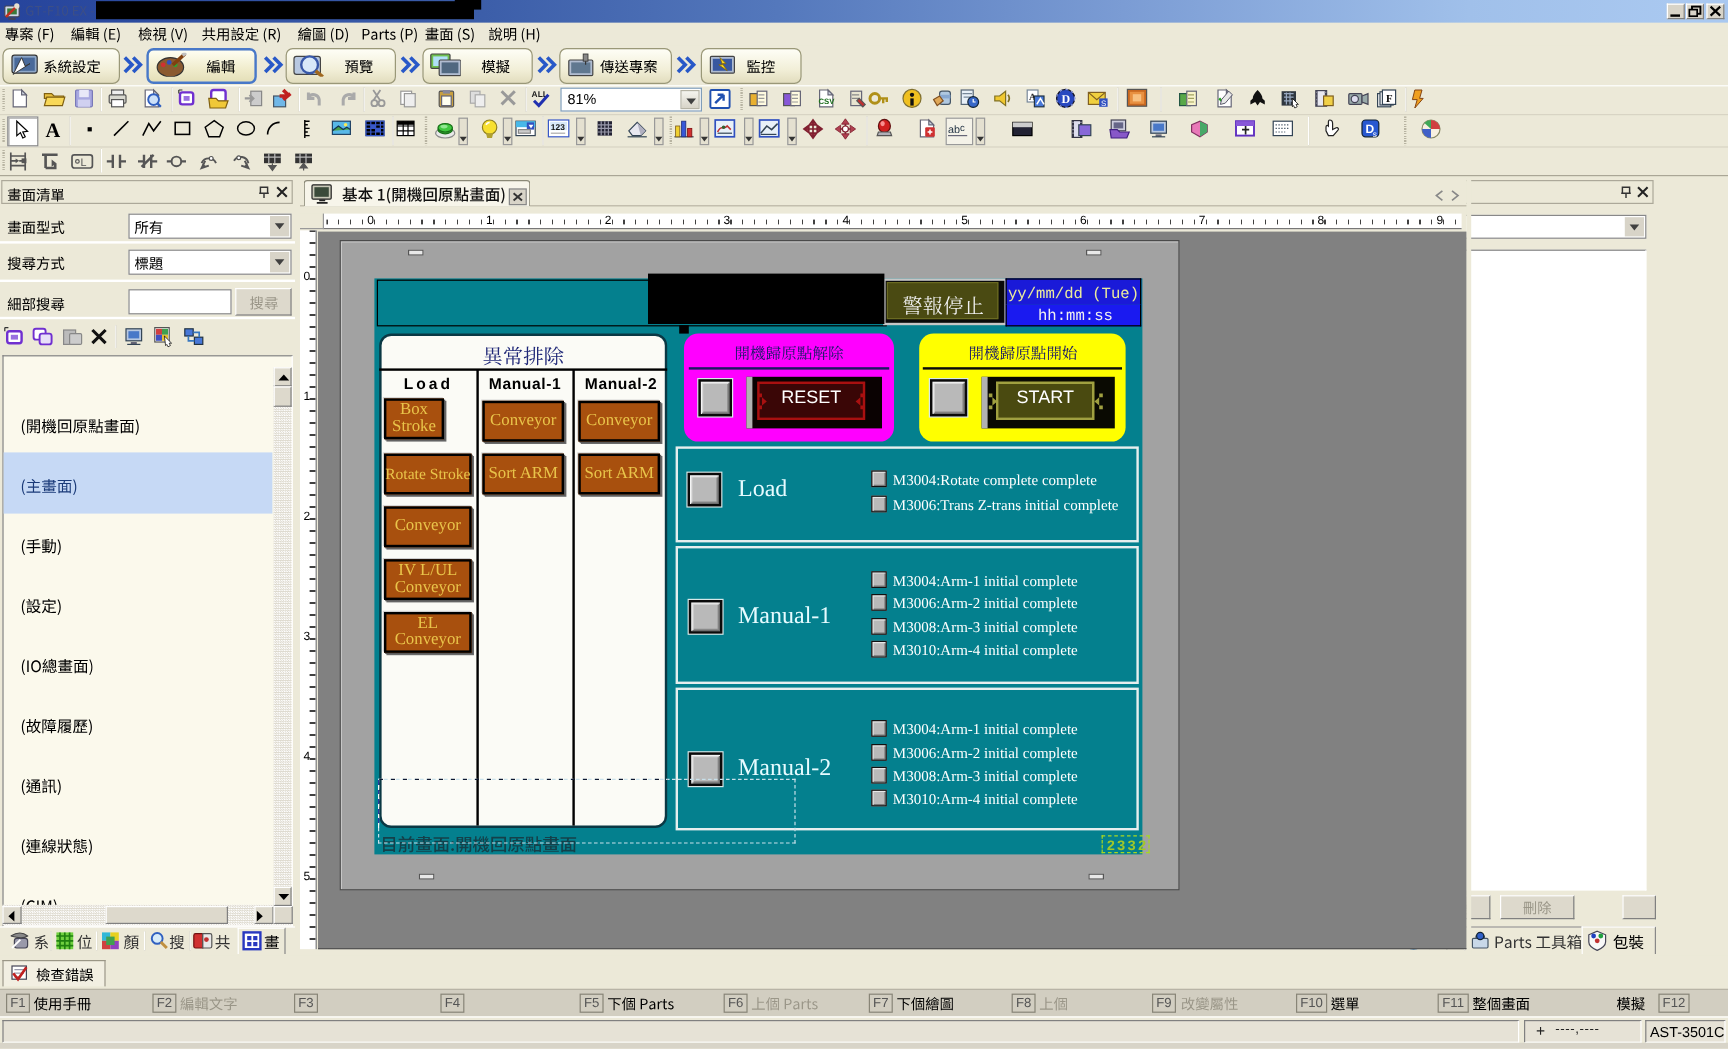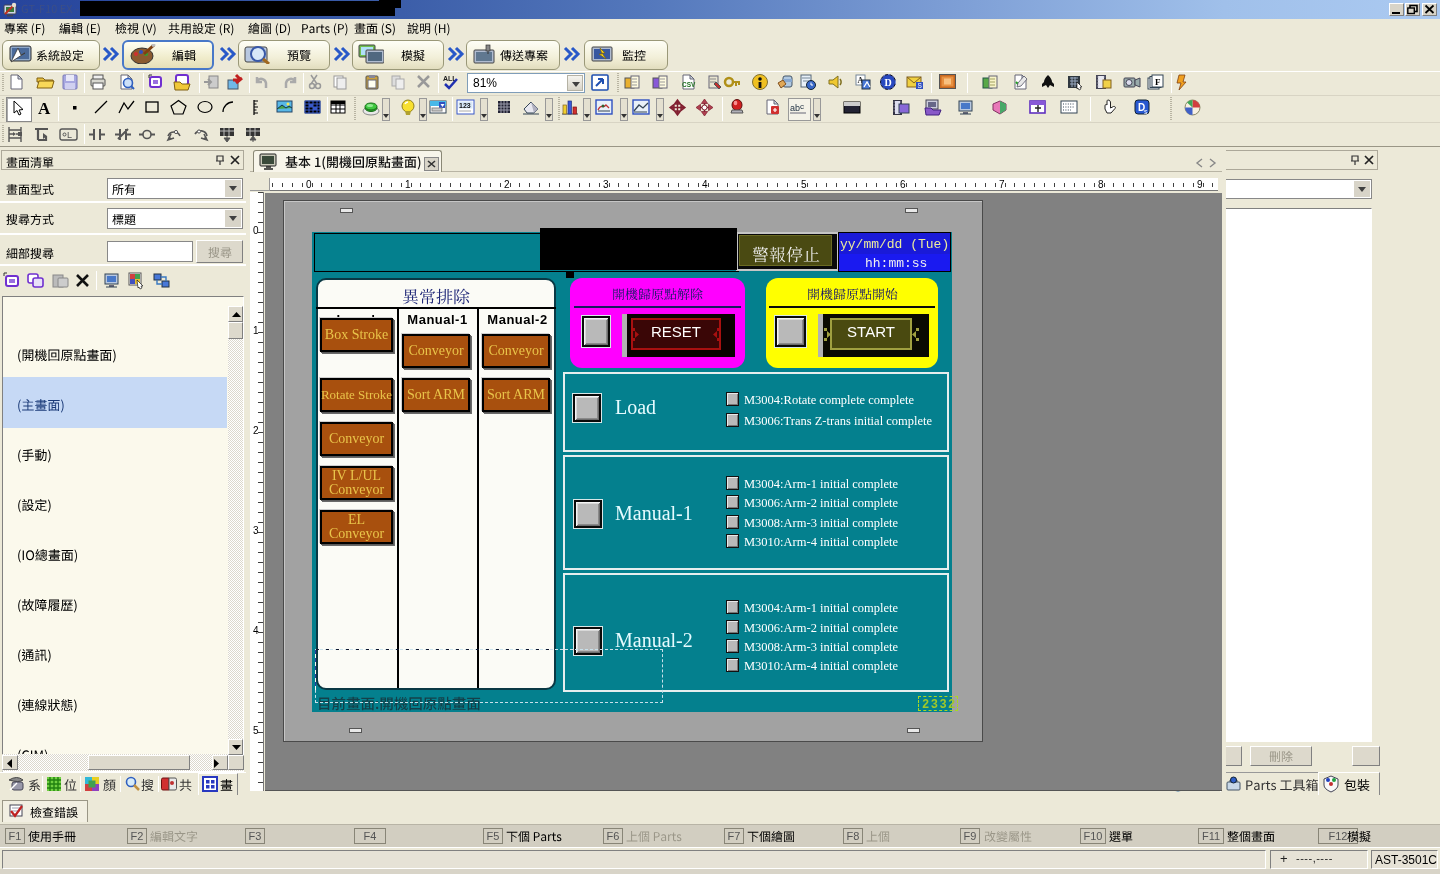--- a/index.html
+++ b/index.html
@@ -933,21 +933,21 @@
   <div class="abs" style="left:4px;top:46px;width:240px;height:412px;background:#FBFBF6;border:2px solid #0A3844;border-radius:10px"></div>
   <svg class="tp" style="left:90.0px;top:71.0px">
       <path d="M10.1 -1.6 10.0 -1.3C12.1 -0.6 13.5 0.3 14.4 1.1C15.6 2.0 17.3 -0.4 10.1 -1.6ZM6.1 -1.9C5.1 -0.9 3.0 0.4 1.1 1.1L1.2 1.3C3.3 0.9 5.5 -0.0 6.8 -0.9C7.2 -0.8 7.4 -0.8 7.6 -1.0ZM12.8 -12.8V-10.8H9.0V-12.8ZM3.1 -13.3V-6.8H3.2C3.7 -6.8 4.2 -7.1 4.2 -7.2V-7.7H12.8V-7.0H13.0C13.3 -7.0 13.9 -7.3 13.9 -7.4V-12.6C14.2 -12.7 14.4 -12.8 14.5 -12.9L13.2 -13.9L12.6 -13.3H4.2L3.1 -13.8ZM4.2 -10.3H7.9V-8.2H4.2ZM4.2 -10.8V-12.8H7.9V-10.8ZM12.8 -10.3V-8.2H9.0V-10.3ZM10.0 -7.4V-5.7H6.8V-6.8C7.2 -6.9 7.4 -7.1 7.4 -7.3L5.7 -7.5V-5.7H2.0L2.1 -5.2H5.7V-2.9H0.9L1.0 -2.4H15.7C15.9 -2.4 16.1 -2.4 16.2 -2.6C15.6 -3.1 14.6 -3.9 14.6 -3.9L13.8 -2.9H11.1V-5.2H15.0C15.3 -5.2 15.4 -5.3 15.5 -5.5C14.9 -6.0 14.0 -6.7 14.0 -6.7L13.2 -5.7H11.1V-6.8C11.6 -6.9 11.7 -7.0 11.8 -7.3ZM6.8 -2.9V-5.2H10.0V-2.9Z M20.8 -14.0 20.6 -13.9C21.3 -13.3 22.0 -12.3 22.1 -11.4C23.2 -10.6 24.2 -13.0 20.8 -14.0ZM20.0 -4.2V0.6H20.2C20.6 0.6 21.1 0.4 21.1 0.2V-3.7H24.9V1.3H25.1C25.6 1.3 26.0 1.0 26.0 0.9V-3.7H29.9V-1.1C29.9 -0.9 29.8 -0.8 29.5 -0.8C29.1 -0.8 27.5 -0.9 27.5 -0.9V-0.6C28.2 -0.6 28.6 -0.4 28.9 -0.2C29.1 -0.1 29.2 0.2 29.2 0.6C30.8 0.4 31.0 -0.1 31.0 -1.0V-3.5C31.4 -3.6 31.7 -3.7 31.8 -3.8L30.3 -4.9L29.8 -4.2H26.0V-6.0H28.6V-5.3H28.8C29.1 -5.3 29.7 -5.6 29.7 -5.7V-8.4C30.0 -8.5 30.3 -8.6 30.4 -8.8L29.1 -9.7L28.5 -9.1H22.5L21.3 -9.6V-5.2H21.5C21.9 -5.2 22.4 -5.4 22.4 -5.5V-6.0H24.9V-4.2H21.2L20.0 -4.8ZM22.4 -6.5V-8.6H28.6V-6.5ZM29.1 -14.1C28.7 -13.2 28.0 -12.0 27.4 -11.1H26.0V-13.6C26.5 -13.7 26.6 -13.8 26.6 -14.0L24.9 -14.2V-11.1H20.1C20.1 -11.4 20.1 -11.6 20.0 -11.9H19.7C19.7 -10.8 19.1 -9.7 18.4 -9.3C18.0 -9.1 17.8 -8.7 18.0 -8.4C18.2 -8.0 18.8 -8.0 19.2 -8.3C19.7 -8.7 20.2 -9.5 20.2 -10.6H31.3C31.1 -10.0 30.8 -9.3 30.5 -8.9L30.8 -8.7C31.4 -9.1 32.2 -9.9 32.7 -10.4C33.0 -10.4 33.2 -10.5 33.3 -10.6L32.0 -11.8L31.2 -11.1H27.9C28.7 -11.7 29.6 -12.5 30.1 -13.1C30.4 -13.1 30.7 -13.2 30.8 -13.4Z M40.0 -7.7 40.2 -7.3H42.7V-6.3C42.7 -5.7 42.7 -5.2 42.7 -4.6C41.1 -4.1 39.7 -3.7 39.0 -3.6L39.6 -2.2C39.8 -2.2 40.0 -2.4 40.0 -2.6C41.0 -3.2 41.9 -3.7 42.6 -4.1C42.3 -1.9 41.3 -0.2 39.3 1.1L39.5 1.3C42.8 -0.4 43.8 -2.9 43.8 -6.3V-13.4C44.2 -13.5 44.4 -13.7 44.4 -13.9L42.7 -14.1V-11.2H40.0L40.2 -10.7H42.7V-7.7ZM45.5 -14.0V1.3H45.8C46.2 1.3 46.6 1.1 46.6 0.9V-3.3H50.1C50.3 -3.3 50.5 -3.4 50.5 -3.6C50.0 -4.1 49.1 -4.8 49.1 -4.8L48.3 -3.8H46.6V-7.2H49.7C49.9 -7.2 50.1 -7.3 50.1 -7.5C49.6 -8.0 48.8 -8.7 48.8 -8.7L48.1 -7.7H46.6V-10.7H49.9C50.1 -10.7 50.3 -10.8 50.3 -11.0C49.8 -11.5 49.0 -12.2 49.0 -12.2L48.2 -11.2H46.6V-13.4C47.1 -13.4 47.2 -13.6 47.2 -13.9ZM34.4 -5.4 35.1 -4.0C35.2 -4.0 35.4 -4.2 35.4 -4.4L37.0 -5.3V-0.4C37.0 -0.1 36.9 -0.1 36.7 -0.1C36.3 -0.1 34.9 -0.2 34.9 -0.2V0.1C35.5 0.2 35.9 0.3 36.1 0.5C36.3 0.7 36.4 1.0 36.5 1.3C37.9 1.2 38.1 0.6 38.1 -0.3V-5.9L40.1 -7.1L40.0 -7.3L38.1 -6.6V-9.9H40.0C40.2 -9.9 40.3 -9.9 40.4 -10.1C40.0 -10.6 39.2 -11.3 39.2 -11.3L38.5 -10.4H38.1V-13.6C38.5 -13.7 38.6 -13.8 38.7 -14.1L37.0 -14.2V-10.4H34.7L34.8 -9.9H37.0V-6.2C35.9 -5.8 34.9 -5.5 34.4 -5.4Z M63.8 -4.4 63.6 -4.3C64.5 -3.2 65.7 -1.5 66.0 -0.2C67.3 0.7 68.2 -2.0 63.8 -4.4ZM58.8 -4.5C58.3 -3.0 57.2 -1.2 55.9 -0.0L56.1 0.2C57.7 -0.7 59.1 -2.3 59.8 -3.6C60.1 -3.6 60.3 -3.6 60.4 -3.8ZM62.1 -13.4C63.0 -11.3 64.7 -9.6 66.6 -8.4C66.7 -8.9 67.1 -9.3 67.6 -9.4L67.6 -9.7C65.5 -10.5 63.4 -11.8 62.4 -13.5C62.8 -13.6 63.0 -13.7 63.0 -13.9L61.1 -14.3C60.5 -12.2 58.2 -9.5 56.1 -8.1L56.2 -7.9C58.6 -9.1 61.0 -11.2 62.1 -13.4ZM57.2 -6.1 57.3 -5.6H61.4V-0.4C61.4 -0.1 61.3 -0.1 61.0 -0.1C60.7 -0.1 59.2 -0.2 59.2 -0.2V0.1C59.9 0.2 60.3 0.3 60.5 0.5C60.7 0.7 60.8 1.0 60.8 1.3C62.2 1.2 62.4 0.5 62.4 -0.3V-5.6H66.6C66.9 -5.6 67.0 -5.7 67.1 -5.9C66.5 -6.4 65.6 -7.1 65.6 -7.1L64.9 -6.1H62.4V-8.4H65.1C65.3 -8.4 65.5 -8.5 65.5 -8.7C65.0 -9.1 64.3 -9.7 64.3 -9.7L63.6 -8.9H58.4L58.6 -8.4H61.4V-6.1ZM52.4 -13.2V1.3H52.6C53.1 1.3 53.5 1.0 53.5 0.9V-12.7H55.7C55.3 -11.4 54.7 -9.4 54.2 -8.3C55.4 -7.1 55.7 -5.7 55.7 -4.6C55.7 -3.9 55.6 -3.5 55.3 -3.4C55.1 -3.3 55.0 -3.3 54.9 -3.3C54.7 -3.3 54.1 -3.3 53.7 -3.3V-3.0C54.1 -3.0 54.4 -2.9 54.6 -2.7C54.7 -2.6 54.8 -2.2 54.8 -1.9C56.3 -1.9 56.9 -2.7 56.9 -4.3C56.9 -5.6 56.3 -7.1 54.7 -8.4C55.4 -9.4 56.4 -11.4 57.0 -12.4C57.4 -12.4 57.6 -12.5 57.7 -12.6L56.4 -13.9L55.7 -13.2H53.7L52.4 -13.8Z" fill="#202878"></path>
     </svg>
   <div class="abs" style="left:4px;top:75px;width:240px;height:2px;background:#000"></div>
   <div class="abs" style="left:85px;top:76px;width:2px;height:380px;background:#000"></div>
   <div class="abs" style="left:165px;top:76px;width:2px;height:380px;background:#000"></div>
   <div class="abs" style="left:10px;top:80px;width:70px;text-align:center;font-size:13px;font-weight:bold;letter-spacing:2.5px;color:#000">Load</div>
   <div class="abs" style="left:88px;top:80px;width:75px;text-align:center;font-size:13px;font-weight:bold;letter-spacing:0.5px;color:#000">Manual-1</div>
   <div class="abs" style="left:168px;top:80px;width:75px;text-align:center;font-size:13px;font-weight:bold;letter-spacing:0.5px;color:#000">Manual-2</div>
-  <div class="hmibtn" style="left:8px;top:86px;width:73px;height:34px">Box Stroke</div>
+  <div class="hmibtn" style="left:8px;top:100px;width:50px;height:34px">Box Stroke</div>
   <div class="hmibtn" style="left:8px;top:146px;width:73px;height:34px;font-size:13px;white-space:nowrap">Rotate Stroke</div>
   <div class="hmibtn" style="left:8px;top:190px;width:73px;height:34px">Conveyor</div>
   <div class="hmibtn" style="left:8px;top:234px;width:73px;height:34px">IV L/UL<br>Conveyor</div>
   <div class="hmibtn" style="left:8px;top:278px;width:73px;height:34px">EL<br>Conveyor</div>
   <div class="hmibtn" style="left:90px;top:102px;width:68px;height:34px">Conveyor</div>
   <div class="hmibtn" style="left:90px;top:146px;width:68px;height:34px">Sort ARM</div>
   <div class="hmibtn" style="left:170px;top:102px;width:68px;height:34px">Conveyor</div>
   <div class="hmibtn" style="left:170px;top:146px;width:68px;height:34px">Sort ARM</div>
 
   <div class="abs" style="left:258px;top:46px;width:175px;height:90px;background:#FF00FF;border-radius:12px"></div>
@@ -1036,21 +1036,21 @@
 <div class="abs" style="left:0;top:824px;width:1440px;height:23px;background:#D2CEC1;border-top:1px solid #b8b4a6"></div>
 <div class="fkey" style="left:5px;width:20px">F1</div>
 <svg class="tp" style="left:28.0px;top:841.0px">
     <path d="M7.2 -10.0V-8.7H3.9V-7.9H7.2V-6.7H4.2V-3.4H7.1C7.0 -2.8 6.9 -2.1 6.5 -1.6C5.8 -2.0 5.3 -2.6 5.0 -3.2L4.2 -2.9C4.6 -2.2 5.2 -1.5 5.9 -1.0C5.4 -0.5 4.6 -0.0 3.4 0.3C3.6 0.4 3.9 0.8 4.0 1.0C5.2 0.6 6.1 0.1 6.7 -0.5C7.9 0.3 9.4 0.7 11.1 1.0C11.2 0.7 11.5 0.4 11.7 0.2C9.9 -0.0 8.4 -0.4 7.2 -1.1C7.7 -1.8 7.9 -2.6 8.0 -3.4H11.1V-6.7H8.1V-7.9H11.5V-8.7H8.1V-10.0ZM5.0 -6.0H7.2V-4.7L7.2 -4.2H5.0ZM8.1 -6.0H10.3V-4.2H8.1L8.1 -4.7ZM3.3 -10.1C2.6 -8.3 1.5 -6.5 0.3 -5.4C0.4 -5.1 0.7 -4.7 0.8 -4.5C1.2 -4.9 1.7 -5.4 2.1 -6.0V1.0H2.9V-7.3C3.4 -8.1 3.8 -9.0 4.2 -9.8Z M13.8 -9.2V-4.9C13.8 -3.2 13.7 -1.1 12.4 0.4C12.6 0.5 12.9 0.8 13.1 1.0C14.0 0.0 14.4 -1.4 14.6 -2.7H17.6V0.9H18.5V-2.7H21.8V-0.3C21.8 -0.0 21.7 0.0 21.4 0.0C21.2 0.0 20.4 0.1 19.5 0.0C19.7 0.3 19.8 0.7 19.9 0.9C21.0 0.9 21.7 0.9 22.1 0.7C22.5 0.6 22.6 0.3 22.6 -0.3V-9.2ZM14.7 -8.4H17.6V-6.4H14.7ZM21.8 -8.4V-6.4H18.5V-8.4ZM14.7 -5.6H17.6V-3.6H14.7C14.7 -4.0 14.7 -4.5 14.7 -4.9ZM21.8 -5.6V-3.6H18.5V-5.6Z M24.6 -3.9V-3.0H29.6V-0.3C29.6 -0.1 29.4 0.0 29.2 0.0C28.9 0.0 28.0 0.0 27.0 0.0C27.1 0.3 27.3 0.7 27.3 0.9C28.6 0.9 29.4 0.9 29.8 0.8C30.3 0.6 30.5 0.3 30.5 -0.3V-3.0H35.4V-3.9H30.5V-5.8H34.8V-6.7H30.5V-8.6C31.9 -8.8 33.2 -9.0 34.2 -9.3L33.6 -10.1C31.7 -9.5 28.2 -9.2 25.4 -9.0C25.5 -8.8 25.6 -8.5 25.6 -8.3C26.9 -8.3 28.2 -8.4 29.6 -8.5V-6.7H25.4V-5.8H29.6V-3.9Z M45.6 -8.4V-5.0H43.8V-8.4ZM36.5 -5.0V-4.1H37.7V1.0H38.6V-4.1H40.3V0.8H41.1V-4.1H42.9V0.8H43.8V-4.1H45.6V-0.1C45.6 0.0 45.5 0.1 45.4 0.1C45.3 0.1 44.8 0.1 44.3 0.1C44.4 0.3 44.6 0.7 44.6 1.0C45.3 1.0 45.8 0.9 46.1 0.8C46.4 0.6 46.5 0.4 46.5 -0.1V-4.1H47.6V-5.0H46.5V-9.3H37.7V-5.0ZM38.6 -5.0V-8.4H40.3V-5.0ZM41.1 -8.4H42.9V-5.0H41.1Z" fill="#000"></path>
   </svg>
 <div class="fkey" style="left:127px;width:20px">F2</div>
 <svg class="tp" style="left:150.0px;top:841.0px">
     <path d="M2.2 -2.3C2.3 -1.5 2.4 -0.4 2.5 0.2L3.2 0.1C3.1 -0.6 3.0 -1.6 2.8 -2.4ZM0.9 -2.4C0.8 -1.4 0.6 -0.3 0.4 0.4C0.6 0.5 0.9 0.6 1.0 0.7C1.3 -0.1 1.5 -1.2 1.6 -2.2ZM3.5 -2.5C3.7 -1.9 3.9 -1.1 4.0 -0.6L4.7 -0.8C4.6 -1.3 4.3 -2.1 4.1 -2.7ZM0.7 -2.9C0.9 -3.0 1.3 -3.1 4.0 -3.5L4.1 -3.0L4.8 -3.3C4.7 -3.9 4.3 -4.8 4.0 -5.6L3.3 -5.4C3.5 -5.0 3.7 -4.6 3.8 -4.2L1.7 -3.9C2.7 -5.0 3.6 -6.5 4.4 -7.9L3.7 -8.3C3.4 -7.7 3.1 -7.2 2.8 -6.6L1.5 -6.5C2.2 -7.4 2.8 -8.6 3.3 -9.7L2.6 -10.1C2.1 -8.8 1.3 -7.4 1.0 -7.0C0.8 -6.7 0.6 -6.4 0.4 -6.4C0.5 -6.2 0.6 -5.8 0.6 -5.6L0.7 -5.6C0.8 -5.7 1.1 -5.7 2.3 -5.9C1.9 -5.2 1.5 -4.7 1.3 -4.5C1.0 -4.0 0.7 -3.7 0.5 -3.7C0.6 -3.4 0.7 -3.0 0.7 -2.9ZM5.9 -5.9V-6.0V-7.1H10.0V-5.9ZM10.1 -10.1C9.0 -9.7 6.9 -9.4 5.1 -9.2V-6.0C5.1 -4.2 5.0 -1.4 4.2 0.5C4.5 0.6 4.8 0.8 5.0 0.9C5.7 -0.8 5.9 -3.3 5.9 -5.2H10.8V-7.9H5.9V-8.6C7.6 -8.8 9.5 -9.1 10.8 -9.5ZM7.5 -3.6V-2.3H6.7V-3.6ZM8.1 -3.6H8.9V-2.3H8.1ZM6.0 -4.4V1.0H6.7V-1.5H7.5V0.8H8.1V-1.5H8.9V0.7H9.5V-1.5H10.3V0.1C10.3 0.2 10.3 0.2 10.2 0.2C10.2 0.2 9.9 0.2 9.7 0.2C9.8 0.4 9.9 0.7 9.9 0.9C10.3 0.9 10.6 0.9 10.8 0.8C11.0 0.6 11.1 0.5 11.1 0.1V-4.4ZM9.5 -3.6H10.3V-2.3H9.5Z M19.2 -9.0H22.0V-7.8H19.2ZM18.3 -9.7V-7.1H22.9V-9.7ZM22.0 -5.7V-4.6H19.2V-5.7ZM12.9 -7.1V-2.9H14.7V-1.9H12.5V-1.1H14.7V1.0H15.5V-1.1H17.4V-0.4H22.0V1.0H22.9V-0.4H23.5V-1.2H22.9V-5.7H23.6V-6.4H17.6V-5.7H18.4V-1.2H17.7V-1.9H15.5V-2.9H17.3V-7.1H15.5V-8.0H17.6V-8.8H15.5V-10.1H14.7V-8.8H12.6V-8.0H14.7V-7.1ZM22.0 -4.0V-2.9H19.2V-4.0ZM22.0 -2.2V-1.2H19.2V-2.2ZM13.6 -4.7H14.8V-3.6H13.6ZM15.4 -4.7H16.6V-3.6H15.4ZM13.6 -6.4H14.8V-5.3H13.6ZM15.4 -6.4H16.6V-5.3H15.4Z M29.1 -9.9C29.4 -9.3 29.8 -8.5 30.0 -8.0L31.0 -8.3C30.8 -8.8 30.4 -9.6 30.0 -10.2ZM24.6 -8.0V-7.1H26.5C27.2 -5.3 28.1 -3.7 29.4 -2.4C28.0 -1.3 26.4 -0.5 24.4 0.1C24.6 0.3 24.9 0.7 25.0 0.9C27.0 0.3 28.7 -0.6 30.0 -1.8C31.4 -0.6 33.0 0.3 35.0 0.9C35.1 0.6 35.4 0.2 35.6 0.0C33.7 -0.4 32.1 -1.3 30.7 -2.4C31.9 -3.6 32.9 -5.2 33.6 -7.1H35.4V-8.0ZM30.0 -3.0C28.9 -4.2 28.0 -5.5 27.4 -7.1H32.5C31.9 -5.5 31.1 -4.1 30.0 -3.0Z M41.5 -4.4V-3.6H36.8V-2.7H41.5V-0.2C41.5 0.0 41.5 0.1 41.2 0.1C41.0 0.1 40.2 0.1 39.4 0.0C39.6 0.3 39.8 0.7 39.8 0.9C40.8 0.9 41.5 0.9 41.9 0.8C42.3 0.6 42.5 0.4 42.5 -0.1V-2.7H47.2V-3.6H42.5V-4.0C43.5 -4.6 44.6 -5.4 45.3 -6.2L44.7 -6.7L44.5 -6.6H38.8V-5.8H43.6C43.0 -5.2 42.2 -4.7 41.5 -4.4ZM41.1 -9.9C41.3 -9.6 41.5 -9.2 41.7 -8.8H37.0V-6.3H37.8V-8.0H46.1V-6.3H47.0V-8.8H42.8C42.6 -9.2 42.3 -9.8 42.0 -10.2Z" fill="#9a9688"></path>
   </svg>
 <div class="fkey" style="left:245px;width:20px">F3</div>
-<div class="fkey" style="left:354px;width:32px">F4</div>
+<div class="fkey" style="left:367px;width:20px">F4</div>
 <div class="fkey" style="left:483px;width:20px">F5</div>
 <svg class="tp" style="left:506.0px;top:841.0px">
     <path d="M0.7 -9.2V-8.3H5.3V0.9H6.2V-5.4C7.6 -4.7 9.2 -3.7 10.1 -3.0L10.7 -3.8C9.7 -4.5 7.8 -5.6 6.4 -6.3L6.2 -6.1V-8.3H11.4V-9.2Z M18.6 -4.1H20.7V-2.2H18.6ZM16.1 -9.4V0.9H16.9V0.2H22.3V0.9H23.1V-9.4ZM16.9 -0.6V-8.6H22.3V-0.6ZM17.9 -4.8V-1.6H21.4V-4.8H20.0V-6.1H21.9V-6.8H20.0V-8.2H19.2V-6.8H17.4V-6.1H19.2V-4.8ZM14.9 -10.0C14.3 -8.2 13.3 -6.4 12.2 -5.2C12.4 -5.0 12.6 -4.5 12.7 -4.3C13.1 -4.8 13.5 -5.3 13.8 -5.9V1.0H14.7V-7.4C15.1 -8.2 15.4 -9.0 15.7 -9.8Z M27.9 0.0H29.0V-3.5H30.5C32.4 -3.5 33.7 -4.4 33.7 -6.2C33.7 -8.1 32.4 -8.8 30.4 -8.8H27.9ZM29.0 -4.4V-7.9H30.3C31.8 -7.9 32.6 -7.5 32.6 -6.2C32.6 -5.0 31.9 -4.4 30.3 -4.4Z M36.9 0.2C37.7 0.2 38.4 -0.3 39.0 -0.8H39.1L39.2 0.0H40.1V-4.0C40.1 -5.6 39.4 -6.7 37.8 -6.7C36.8 -6.7 35.9 -6.2 35.3 -5.8L35.7 -5.1C36.2 -5.4 36.9 -5.8 37.6 -5.8C38.7 -5.8 39.0 -5.0 39.0 -4.1C36.2 -3.8 35.0 -3.1 35.0 -1.7C35.0 -0.5 35.8 0.2 36.9 0.2ZM37.2 -0.7C36.6 -0.7 36.0 -1.0 36.0 -1.8C36.0 -2.6 36.8 -3.1 39.0 -3.4V-1.6C38.4 -1.0 37.8 -0.7 37.2 -0.7Z M42.1 0.0H43.2V-4.2C43.7 -5.3 44.3 -5.7 44.9 -5.7C45.2 -5.7 45.3 -5.7 45.5 -5.6L45.7 -6.5C45.5 -6.6 45.3 -6.7 45.0 -6.7C44.3 -6.7 43.6 -6.2 43.2 -5.3H43.2L43.0 -6.5H42.1Z M48.8 0.2C49.2 0.2 49.7 0.0 50.1 -0.1L49.8 -0.9C49.6 -0.8 49.3 -0.7 49.1 -0.7C48.3 -0.7 48.1 -1.2 48.1 -2.0V-5.6H49.9V-6.5H48.1V-8.4H47.2L47.1 -6.5L46.0 -6.5V-5.6H47.0V-2.0C47.0 -0.7 47.5 0.2 48.8 0.2Z M53.0 0.2C54.6 0.2 55.4 -0.7 55.4 -1.8C55.4 -3.0 54.4 -3.4 53.4 -3.8C52.7 -4.0 52.0 -4.3 52.0 -4.9C52.0 -5.4 52.4 -5.8 53.2 -5.8C53.8 -5.8 54.3 -5.6 54.7 -5.3L55.2 -5.9C54.7 -6.3 54.0 -6.7 53.2 -6.7C51.8 -6.7 51.0 -5.9 51.0 -4.8C51.0 -3.7 51.9 -3.3 52.9 -3.0C53.6 -2.7 54.3 -2.4 54.3 -1.7C54.3 -1.2 53.9 -0.7 53.1 -0.7C52.3 -0.7 51.7 -1.0 51.1 -1.5L50.6 -0.7C51.2 -0.2 52.1 0.2 53.0 0.2Z" fill="#000"></path>
   </svg>
 <div class="fkey" style="left:603px;width:20px">F6</div>
 <svg class="tp" style="left:626.0px;top:841.0px">
     <path d="M5.1 -9.9V-0.5H0.6V0.4H11.4V-0.5H6.1V-5.3H10.6V-6.2H6.1V-9.9Z M18.6 -4.1H20.7V-2.2H18.6ZM16.1 -9.4V0.9H16.9V0.2H22.3V0.9H23.1V-9.4ZM16.9 -0.6V-8.6H22.3V-0.6ZM17.9 -4.8V-1.6H21.4V-4.8H20.0V-6.1H21.9V-6.8H20.0V-8.2H19.2V-6.8H17.4V-6.1H19.2V-4.8ZM14.9 -10.0C14.3 -8.2 13.3 -6.4 12.2 -5.2C12.4 -5.0 12.6 -4.5 12.7 -4.3C13.1 -4.8 13.5 -5.3 13.8 -5.9V1.0H14.7V-7.4C15.1 -8.2 15.4 -9.0 15.7 -9.8Z M27.9 0.0H29.0V-3.5H30.5C32.4 -3.5 33.7 -4.4 33.7 -6.2C33.7 -8.1 32.4 -8.8 30.4 -8.8H27.9ZM29.0 -4.4V-7.9H30.3C31.8 -7.9 32.6 -7.5 32.6 -6.2C32.6 -5.0 31.9 -4.4 30.3 -4.4Z M36.9 0.2C37.7 0.2 38.4 -0.3 39.0 -0.8H39.1L39.2 0.0H40.1V-4.0C40.1 -5.6 39.4 -6.7 37.8 -6.7C36.8 -6.7 35.9 -6.2 35.3 -5.8L35.7 -5.1C36.2 -5.4 36.9 -5.8 37.6 -5.8C38.7 -5.8 39.0 -5.0 39.0 -4.1C36.2 -3.8 35.0 -3.1 35.0 -1.7C35.0 -0.5 35.8 0.2 36.9 0.2ZM37.2 -0.7C36.6 -0.7 36.0 -1.0 36.0 -1.8C36.0 -2.6 36.8 -3.1 39.0 -3.4V-1.6C38.4 -1.0 37.8 -0.7 37.2 -0.7Z M42.1 0.0H43.2V-4.2C43.7 -5.3 44.3 -5.7 44.9 -5.7C45.2 -5.7 45.3 -5.7 45.5 -5.6L45.7 -6.5C45.5 -6.6 45.3 -6.7 45.0 -6.7C44.3 -6.7 43.6 -6.2 43.2 -5.3H43.2L43.0 -6.5H42.1Z M48.8 0.2C49.2 0.2 49.7 0.0 50.1 -0.1L49.8 -0.9C49.6 -0.8 49.3 -0.7 49.1 -0.7C48.3 -0.7 48.1 -1.2 48.1 -2.0V-5.6H49.9V-6.5H48.1V-8.4H47.2L47.1 -6.5L46.0 -6.5V-5.6H47.0V-2.0C47.0 -0.7 47.5 0.2 48.8 0.2Z M53.0 0.2C54.6 0.2 55.4 -0.7 55.4 -1.8C55.4 -3.0 54.4 -3.4 53.4 -3.8C52.7 -4.0 52.0 -4.3 52.0 -4.9C52.0 -5.4 52.4 -5.8 53.2 -5.8C53.8 -5.8 54.3 -5.6 54.7 -5.3L55.2 -5.9C54.7 -6.3 54.0 -6.7 53.2 -6.7C51.8 -6.7 51.0 -5.9 51.0 -4.8C51.0 -3.7 51.9 -3.3 52.9 -3.0C53.6 -2.7 54.3 -2.4 54.3 -1.7C54.3 -1.2 53.9 -0.7 53.1 -0.7C52.3 -0.7 51.7 -1.0 51.1 -1.5L50.6 -0.7C51.2 -0.2 52.1 0.2 53.0 0.2Z" fill="#9a9688"></path>
   </svg>
 <div class="fkey" style="left:724px;width:20px">F7</div>
 <svg class="tp" style="left:747.0px;top:841.0px">
@@ -1065,21 +1065,21 @@
     <path d="M7.2 -7.0H9.7C9.4 -5.4 9.1 -4.1 8.5 -3.0C7.9 -4.1 7.5 -5.5 7.2 -6.9ZM0.9 -9.2V-8.4H4.3V-5.8H1.1V-1.2C1.1 -0.8 0.9 -0.6 0.7 -0.6C0.9 -0.3 1.0 0.1 1.1 0.4C1.3 0.2 1.8 -0.1 5.3 -1.4C5.2 -1.6 5.2 -2.0 5.2 -2.3L2.0 -1.1V-4.9H5.1L5.1 -4.8C5.3 -4.7 5.6 -4.4 5.8 -4.2C6.1 -4.6 6.4 -5.1 6.6 -5.6C7.0 -4.3 7.4 -3.2 7.9 -2.2C7.2 -1.2 6.3 -0.4 5.0 0.2C5.2 0.4 5.4 0.8 5.5 1.0C6.8 0.4 7.7 -0.4 8.5 -1.3C9.1 -0.4 10.0 0.4 11.0 0.9C11.1 0.7 11.4 0.3 11.6 0.1C10.5 -0.3 9.7 -1.1 9.0 -2.1C9.8 -3.4 10.3 -5.0 10.6 -7.0H11.4V-7.9H7.5C7.7 -8.5 7.9 -9.2 8.0 -9.9L7.2 -10.1C6.8 -8.1 6.1 -6.2 5.2 -5.0V-9.2Z M16.4 -8.0V-7.4H19.6V-8.0ZM16.4 -6.9V-6.3H19.6V-6.9ZM17.0 -5.2H18.9V-4.1H17.0ZM16.4 -5.7V-3.5H19.5V-5.7ZM14.0 -5.1C14.1 -4.5 14.2 -3.8 14.2 -3.4L14.8 -3.5C14.8 -3.9 14.7 -4.6 14.5 -5.2ZM12.9 -5.2C12.8 -4.5 12.7 -3.9 12.5 -3.4C12.7 -3.3 13.0 -3.1 13.1 -3.0C13.3 -3.6 13.4 -4.4 13.5 -5.1ZM15.1 -5.1C15.2 -4.7 15.4 -4.0 15.5 -3.6L16.0 -3.8C15.9 -4.2 15.8 -4.8 15.6 -5.3ZM21.3 -5.1C21.4 -4.6 21.5 -3.9 21.5 -3.4L22.1 -3.5C22.1 -4.0 21.9 -4.7 21.8 -5.2ZM20.2 -5.2C20.1 -4.7 20.0 -4.0 19.8 -3.5C20.0 -3.5 20.3 -3.3 20.4 -3.2C20.5 -3.7 20.7 -4.5 20.8 -5.1ZM22.4 -5.3C22.6 -4.7 22.8 -4.0 22.8 -3.5L23.4 -3.6C23.3 -4.1 23.1 -4.8 22.9 -5.4ZM17.3 -9.9C17.4 -9.6 17.6 -9.3 17.7 -9.1H16.1V-8.5H19.8V-9.1H18.5C18.4 -9.4 18.2 -9.8 18.0 -10.1ZM12.9 -5.4C13.0 -5.5 13.4 -5.6 15.5 -5.9L15.6 -5.4L16.2 -5.6C16.1 -6.0 15.8 -6.7 15.5 -7.3L15.0 -7.1C15.1 -6.9 15.2 -6.7 15.3 -6.4L13.9 -6.2C14.6 -6.9 15.3 -7.8 16.0 -8.7L15.3 -9.0C15.1 -8.7 14.9 -8.4 14.7 -8.1L13.7 -8.0C14.1 -8.5 14.5 -9.2 14.9 -9.9L14.2 -10.1C13.9 -9.3 13.3 -8.5 13.1 -8.3C12.9 -8.1 12.8 -8.0 12.6 -7.9C12.7 -7.8 12.8 -7.4 12.9 -7.3C13.0 -7.3 13.2 -7.4 14.2 -7.5C13.8 -7.0 13.5 -6.7 13.4 -6.6C13.1 -6.3 12.9 -6.1 12.6 -6.1C12.7 -5.9 12.8 -5.6 12.9 -5.4ZM20.1 -5.5C20.3 -5.6 20.6 -5.7 22.7 -6.0C22.8 -5.8 22.8 -5.6 22.8 -5.4L23.4 -5.6C23.4 -6.0 23.1 -6.8 22.8 -7.4L22.3 -7.2C22.4 -7.0 22.5 -6.7 22.6 -6.5L21.1 -6.3C21.8 -7.0 22.5 -7.8 23.1 -8.7L22.5 -9.0C22.3 -8.7 22.1 -8.4 21.8 -8.1L20.9 -8.0C21.3 -8.5 21.7 -9.2 22.1 -9.9L21.4 -10.1C21.1 -9.3 20.5 -8.5 20.3 -8.3C20.1 -8.1 20.0 -8.0 19.8 -8.0C19.9 -7.8 20.0 -7.5 20.1 -7.3C20.2 -7.4 20.4 -7.4 21.4 -7.5C21.0 -7.1 20.7 -6.8 20.6 -6.6C20.3 -6.4 20.1 -6.2 19.9 -6.1C20.0 -6.0 20.1 -5.7 20.1 -5.5ZM20.4 -2.1C19.8 -1.6 19.0 -1.2 18.1 -0.8C17.1 -1.2 16.3 -1.6 15.6 -2.1ZM15.8 -3.6C15.2 -2.6 13.9 -1.8 12.6 -1.3C12.8 -1.1 13.1 -0.8 13.2 -0.6C13.8 -0.9 14.4 -1.3 15.0 -1.7C15.6 -1.2 16.3 -0.8 17.1 -0.5C15.7 -0.1 14.1 0.1 12.4 0.3C12.6 0.5 12.8 0.8 12.9 1.0C14.7 0.8 16.6 0.5 18.1 -0.1C19.7 0.5 21.4 0.8 23.1 1.0C23.2 0.8 23.4 0.4 23.6 0.3C22.1 0.1 20.5 -0.1 19.2 -0.5C20.1 -0.9 20.9 -1.4 21.5 -2.1H23.1V-2.8H16.2C16.3 -3.0 16.5 -3.2 16.6 -3.4Z M30.4 -7.3V-5.6H31.2V-7.3ZM32.3 -4.9H33.9V-4.2H32.3ZM30.0 -4.9H31.6V-4.2H30.0ZM27.8 -4.9H29.3V-4.2H27.8ZM27.1 -6.0 27.3 -5.4C28.0 -5.6 29.0 -5.8 29.9 -6.0V-6.5C28.9 -6.3 27.8 -6.1 27.1 -6.0ZM34.0 -7.5C33.5 -7.4 32.6 -7.1 32.0 -7.0L32.2 -6.6C32.8 -6.6 33.7 -6.8 34.3 -7.0ZM31.8 -6.0C32.6 -5.9 33.6 -5.6 34.1 -5.4L34.3 -5.9C33.8 -6.1 32.8 -6.3 32.0 -6.4ZM27.3 -6.9C28.1 -6.9 28.9 -6.6 29.4 -6.5L29.6 -7.0C29.1 -7.2 28.3 -7.3 27.5 -7.4ZM26.5 -9.0H33.9V-8.2H26.5ZM25.6 -9.6V-6.1C25.6 -4.1 25.5 -1.4 24.5 0.5C24.7 0.6 25.1 0.8 25.2 0.9C26.3 -1.1 26.5 -4.0 26.5 -6.1V-7.5H34.8V-9.6ZM29.9 -2.7V-2.3H28.0C28.1 -2.4 28.3 -2.6 28.5 -2.7ZM30.6 -2.7H34.1C34.0 -0.8 33.9 -0.1 33.7 0.1C33.7 0.2 33.6 0.2 33.4 0.2H33.2L33.2 0.2C33.0 -0.1 32.6 -0.5 32.3 -0.8H32.9V-2.3H30.6ZM28.2 -1.8H29.9V-1.3H28.2ZM30.6 -1.8H32.2V-1.3H30.6ZM26.9 -0.1 26.9 0.6C28.4 0.5 30.4 0.3 32.4 0.1C32.5 0.3 32.6 0.4 32.7 0.5L32.7 0.4C32.8 0.6 32.8 0.7 32.8 0.9C33.2 0.9 33.6 0.9 33.8 0.8C34.1 0.8 34.3 0.8 34.5 0.6C34.7 0.2 34.8 -0.6 35.0 -3.0C35.0 -3.1 35.0 -3.3 35.0 -3.3H29.0C29.1 -3.5 29.2 -3.6 29.3 -3.8H34.6V-5.4H27.0V-3.8H28.4C27.9 -3.2 27.2 -2.5 26.3 -2.1C26.5 -2.0 26.7 -1.7 26.9 -1.5C27.1 -1.7 27.3 -1.8 27.6 -2.0V-0.8H29.9V-0.3ZM31.6 -0.6 31.9 -0.4 30.6 -0.3V-0.8H31.9Z M38.1 -10.1V0.9H39.0V-10.1ZM37.0 -7.8C36.9 -6.8 36.7 -5.5 36.3 -4.7L37.0 -4.5C37.4 -5.3 37.6 -6.7 37.6 -7.7ZM39.0 -7.9C39.4 -7.2 39.8 -6.3 39.9 -5.8L40.5 -6.1C40.4 -6.6 40.0 -7.5 39.7 -8.1ZM40.0 -0.3V0.5H47.4V-0.3H44.4V-3.3H46.8V-4.2H44.4V-6.7H47.1V-7.5H44.4V-10.0H43.5V-7.5H42.0C42.1 -8.1 42.3 -8.8 42.4 -9.4L41.5 -9.5C41.2 -7.9 40.8 -6.3 40.1 -5.2C40.3 -5.1 40.7 -4.9 40.9 -4.8C41.2 -5.3 41.4 -6.0 41.7 -6.7H43.5V-4.2H40.9V-3.3H43.5V-0.3Z" fill="#9a9688"></path>
   </svg>
 <div class="fkey" style="left:1080px;width:26px">F10</div>
 <svg class="tp" style="left:1109.0px;top:841.0px">
     <path d="M8.1 -1.9C9.0 -1.5 9.9 -1.0 10.4 -0.5L11.2 -0.9C10.6 -1.4 9.6 -1.9 8.7 -2.4ZM6.1 -2.4C5.5 -1.8 4.6 -1.4 3.8 -1.0C4.0 -0.9 4.3 -0.6 4.5 -0.5C5.3 -0.9 6.3 -1.5 6.9 -2.1ZM0.8 -9.6C1.3 -9.0 2.0 -8.2 2.3 -7.7L3.0 -8.2C2.7 -8.7 2.0 -9.4 1.5 -10.0ZM8.4 -5.8V-5.0H6.5V-5.8H5.7V-5.0H4.0V-4.3H5.7V-3.1H3.5V-2.4H11.4V-3.1H9.2V-4.3H11.0V-5.0H9.2V-5.8ZM6.5 -4.3H8.4V-3.1H6.5ZM3.9 -5.7C4.2 -5.9 4.5 -5.9 7.2 -6.4C7.2 -6.6 7.2 -6.9 7.3 -7.0L4.7 -6.6V-7.6H7.1V-9.6H3.9V-7.1C3.9 -6.7 3.8 -6.5 3.6 -6.5C3.7 -6.3 3.9 -5.9 3.9 -5.7ZM4.7 -9.0H6.4V-8.2H4.7ZM7.8 -9.6V-7.2C7.8 -6.3 8.0 -6.0 8.8 -6.0C9.0 -6.0 10.2 -6.0 10.5 -6.0C10.8 -6.0 11.1 -6.1 11.3 -6.1C11.3 -6.3 11.3 -6.6 11.2 -6.8C11.1 -6.7 10.7 -6.7 10.5 -6.7C10.2 -6.7 9.1 -6.7 8.8 -6.7C8.6 -6.7 8.5 -6.8 8.5 -7.1V-7.6H11.0V-9.6ZM8.5 -9.0H10.2V-8.2H8.5ZM0.8 -3.4C0.9 -3.5 1.2 -3.6 1.5 -3.6H2.5C2.2 -1.7 1.4 -0.4 0.3 0.4C0.5 0.5 0.8 0.8 1.0 1.0C1.5 0.6 2.0 -0.0 2.4 -0.8C3.4 0.5 4.9 0.8 7.4 0.8C8.7 0.8 10.2 0.8 11.4 0.7C11.4 0.4 11.5 0.0 11.7 -0.2C10.4 -0.1 8.7 -0.0 7.4 -0.0C5.1 -0.0 3.6 -0.2 2.8 -1.6C3.1 -2.3 3.3 -3.2 3.4 -4.2L3.0 -4.3L2.8 -4.3H1.7C2.2 -5.1 3.0 -6.4 3.4 -7.1L2.8 -7.4L2.6 -7.3H0.6V-6.5H2.2C1.8 -5.8 1.2 -4.8 1.0 -4.6C0.8 -4.3 0.6 -4.3 0.4 -4.2C0.5 -4.0 0.7 -3.6 0.8 -3.4Z M14.4 -9.0H16.7V-7.9H14.4ZM13.6 -9.6V-7.3H17.5V-9.6ZM19.3 -9.0H21.7V-7.9H19.3ZM18.5 -9.6V-7.3H22.5V-9.6ZM14.8 -4.2H17.5V-3.2H14.8ZM18.4 -4.2H21.3V-3.2H18.4ZM14.8 -5.9H17.5V-4.9H14.8ZM18.4 -5.9H21.3V-4.9H18.4ZM12.7 -1.5V-0.7H17.5V1.0H18.4V-0.7H23.3V-1.5H18.4V-2.4H22.2V-6.7H13.9V-2.4H17.5V-1.5Z" fill="#000"></path>
   </svg>
 <div class="fkey" style="left:1198px;width:26px">F11</div>
 <svg class="tp" style="left:1227.0px;top:841.0px">
     <path d="M2.5 -2.1V-0.1H0.6V0.6H11.5V-0.1H6.4V-1.1H9.9V-1.8H6.4V-2.8H10.7V-3.5H1.4V-2.8H5.5V-0.1H3.4V-2.1ZM1.0 -8.0V-5.9H2.8C2.2 -5.3 1.3 -4.7 0.5 -4.3C0.6 -4.2 0.9 -3.9 1.0 -3.8C1.7 -4.1 2.5 -4.7 3.1 -5.3V-3.9H3.9V-5.4C4.4 -5.1 5.1 -4.7 5.5 -4.4L5.9 -4.9C5.5 -5.2 4.8 -5.6 4.2 -5.9L3.9 -5.5V-5.9H5.8V-8.0H3.9V-8.6H6.2V-9.3H3.9V-10.1H3.1V-9.3H0.7V-8.6H3.1V-8.0ZM1.8 -7.4H3.1V-6.5H1.8ZM3.9 -7.4H5.1V-6.5H3.9ZM7.7 -8.0H9.8C9.6 -7.3 9.3 -6.7 8.8 -6.2C8.3 -6.7 7.9 -7.4 7.7 -8.0ZM7.7 -10.1C7.3 -8.9 6.7 -7.7 5.9 -7.0C6.1 -6.9 6.4 -6.6 6.6 -6.4C6.8 -6.6 7.0 -6.9 7.3 -7.3C7.5 -6.7 7.8 -6.1 8.3 -5.6C7.7 -5.1 6.9 -4.7 6.0 -4.4C6.1 -4.2 6.4 -3.9 6.5 -3.7C7.4 -4.1 8.2 -4.5 8.8 -5.1C9.4 -4.5 10.2 -4.0 11.0 -3.7C11.1 -3.9 11.4 -4.2 11.5 -4.4C10.7 -4.7 10.0 -5.1 9.4 -5.6C9.9 -6.3 10.4 -7.0 10.6 -8.0H11.4V-8.7H8.1C8.2 -9.1 8.4 -9.5 8.5 -9.9Z M18.6 -4.1H20.7V-2.2H18.6ZM16.1 -9.4V0.9H16.9V0.2H22.3V0.9H23.1V-9.4ZM16.9 -0.6V-8.6H22.3V-0.6ZM17.9 -4.8V-1.6H21.4V-4.8H20.0V-6.1H21.9V-6.8H20.0V-8.2H19.2V-6.8H17.4V-6.1H19.2V-4.8ZM14.9 -10.0C14.3 -8.2 13.3 -6.4 12.2 -5.2C12.4 -5.0 12.6 -4.5 12.7 -4.3C13.1 -4.8 13.5 -5.3 13.8 -5.9V1.0H14.7V-7.4C15.1 -8.2 15.4 -9.0 15.7 -9.8Z M24.6 -0.0V0.6H35.4V-0.0ZM26.0 -3.4V-0.6H34.1V-3.4ZM26.9 -1.8H29.5V-1.1H26.9ZM30.4 -1.8H33.2V-1.1H30.4ZM26.9 -2.9H29.5V-2.3H26.9ZM30.4 -2.9H33.2V-2.3H30.4ZM33.2 -7.6V-6.9H30.4V-7.6ZM29.5 -10.1V-9.3H25.9V-8.8H29.5V-8.2H24.6V-7.6H29.5V-6.9H25.8V-6.4H29.5V-5.8H25.5V-5.2H29.5V-4.6H24.6V-3.9H35.4V-4.6H30.4V-5.2H34.5V-5.8H30.4V-6.4H34.1V-7.6H35.4V-8.2H34.1V-9.3H30.4V-10.1ZM33.2 -8.2H30.4V-8.8H33.2Z M40.7 -4.0H43.2V-2.7H40.7ZM40.7 -4.7V-6.1H43.2V-4.7ZM40.7 -1.9H43.2V-0.5H40.7ZM36.7 -9.3V-8.4H41.3C41.2 -7.9 41.1 -7.4 41.0 -6.9H37.2V1.0H38.1V0.3H45.8V1.0H46.8V-6.9H41.9L42.4 -8.4H47.3V-9.3ZM38.1 -0.5V-6.1H39.8V-0.5ZM45.8 -0.5H44.0V-6.1H45.8Z" fill="#000"></path>
   </svg>
-<div class="fkey" style="left:1318px;width:40px">F12</div>
+<div class="fkey" style="left:1382px;width:26px">F12</div>
 <svg class="tp" style="left:1347.0px;top:841.0px">
     <path d="M5.7 -5.0H9.9V-4.1H5.7ZM5.7 -6.5H9.9V-5.7H5.7ZM7.8 -1.1C8.9 -0.5 10.3 0.4 11.0 0.9L11.5 0.3C10.8 -0.3 9.4 -1.1 8.3 -1.6ZM4.9 -7.2V-3.5H7.3C7.3 -3.1 7.2 -2.8 7.1 -2.5H4.1V-1.7H6.9C6.4 -0.8 5.5 -0.1 3.8 0.2C3.9 0.4 4.2 0.8 4.3 1.0C6.4 0.5 7.3 -0.4 7.8 -1.7H11.3V-2.5H8.0C8.1 -2.8 8.1 -3.1 8.2 -3.5H10.7V-7.2ZM5.8 -10.1V-9.1H4.3V-8.3H5.8V-7.5H6.6V-8.3H7.6V-9.1H6.6V-10.1ZM8.0 -9.1V-8.4H9.0V-7.5H9.8V-8.4H11.5V-9.1H9.8V-10.1H9.0V-9.1ZM2.2 -10.1V-7.8H0.7V-6.9H2.2C1.8 -5.3 1.1 -3.4 0.4 -2.4C0.6 -2.2 0.8 -1.8 0.9 -1.5C1.4 -2.3 1.9 -3.6 2.2 -4.8V0.9H3.1V-5.2C3.4 -4.6 3.7 -3.9 3.9 -3.5L4.4 -4.1C4.2 -4.5 3.4 -6.0 3.1 -6.4V-6.9H4.4V-7.8H3.1V-10.1Z M15.8 -10.1V-7.5C15.8 -6.6 16.0 -6.3 16.9 -6.3C17.1 -6.3 18.1 -6.3 18.3 -6.3C18.6 -6.3 18.9 -6.3 19.1 -6.4C19.0 -6.6 19.0 -6.9 19.0 -7.1C18.8 -7.1 18.5 -7.0 18.3 -7.0C18.1 -7.0 17.1 -7.0 16.9 -7.0C16.7 -7.0 16.6 -7.1 16.6 -7.5V-8.2H18.7V-8.9H16.6V-10.1ZM13.8 -10.1V-7.7H12.5V-6.8H13.8V-4.5C13.3 -4.3 12.7 -4.1 12.3 -4.0L12.6 -3.1L13.8 -3.6V-0.1C13.8 0.1 13.8 0.1 13.6 0.1C13.5 0.2 13.0 0.2 12.6 0.1C12.7 0.4 12.8 0.7 12.8 0.9C13.5 1.0 14.0 0.9 14.2 0.8C14.5 0.6 14.6 0.4 14.6 -0.1V-3.9L15.7 -4.3L15.6 -5.2L14.6 -4.8V-6.8H15.5V-7.7H14.6V-10.1ZM15.3 -3.0V-2.3H17.0C16.8 -1.4 16.3 -0.3 15.1 0.4C15.3 0.6 15.5 0.8 15.6 1.0C16.5 0.3 17.1 -0.4 17.4 -1.1C17.8 -0.7 18.2 -0.3 18.4 -0.0L18.9 -0.6C18.6 -1.0 18.1 -1.4 17.6 -1.8L17.7 -2.3H19.1V-3.0H17.8L17.8 -3.5V-4.4H19.0V-5.1H16.8C16.9 -5.4 16.9 -5.8 17.0 -6.1L16.3 -6.2C16.1 -5.2 15.8 -4.3 15.4 -3.6C15.5 -3.5 15.8 -3.3 16.0 -3.2C16.2 -3.5 16.4 -3.9 16.5 -4.4H17.1V-3.6L17.1 -3.0ZM19.1 -5.8V-5.1H20.9V-0.4C20.5 -0.7 20.2 -1.2 20.0 -1.9C20.1 -2.5 20.2 -3.2 20.2 -4.0L19.5 -4.1C19.5 -2.1 19.2 -0.5 18.3 0.6C18.4 0.6 18.8 0.9 18.9 1.0C19.3 0.5 19.6 -0.1 19.8 -0.8C20.4 0.5 21.2 0.8 22.3 0.8H23.4C23.4 0.6 23.5 0.2 23.6 0.0C23.4 0.0 22.6 0.0 22.4 0.0C22.1 0.0 21.9 0.0 21.6 -0.0V-2.4H23.2V-3.1H21.6V-5.1H22.6C22.5 -4.6 22.4 -4.1 22.3 -3.8L22.9 -3.6C23.1 -4.2 23.3 -5.0 23.4 -5.7L23.0 -5.8L22.8 -5.8ZM19.6 -7.8C20.4 -7.2 21.5 -6.4 22.0 -5.9L22.6 -6.5C22.4 -6.7 22.0 -7.0 21.7 -7.2C22.3 -7.8 22.9 -8.6 23.3 -9.4L22.8 -9.7L22.6 -9.7H19.3V-9.0H22.1C21.8 -8.5 21.5 -8.0 21.1 -7.6C20.7 -7.9 20.4 -8.1 20.1 -8.3Z" fill="#000"></path>
   </svg>
 
 <div class="abs" style="left:0;top:847px;width:1440px;height:27px;background:#ECE9D8;border-top:1px solid #fff"></div>
 <div class="abs bevel-in" style="left:2px;top:850px;width:1264px;height:19px;background:#E6E2D6"></div>
 <div class="abs bevel-in" style="left:1270px;top:850px;width:98px;height:19px;background:#E6E2D6"></div>
 <div class="abs" style="left:1280px;top:851px;font-size:13px;color:#222">+</div>
 <div class="abs" style="left:1296px;top:852px;font-size:11px;color:#222;letter-spacing:0.5px">----,----</div>
 <div class="abs bevel-in" style="left:1371px;top:850px;width:67px;height:19px;background:#E6E2D6"></div>

